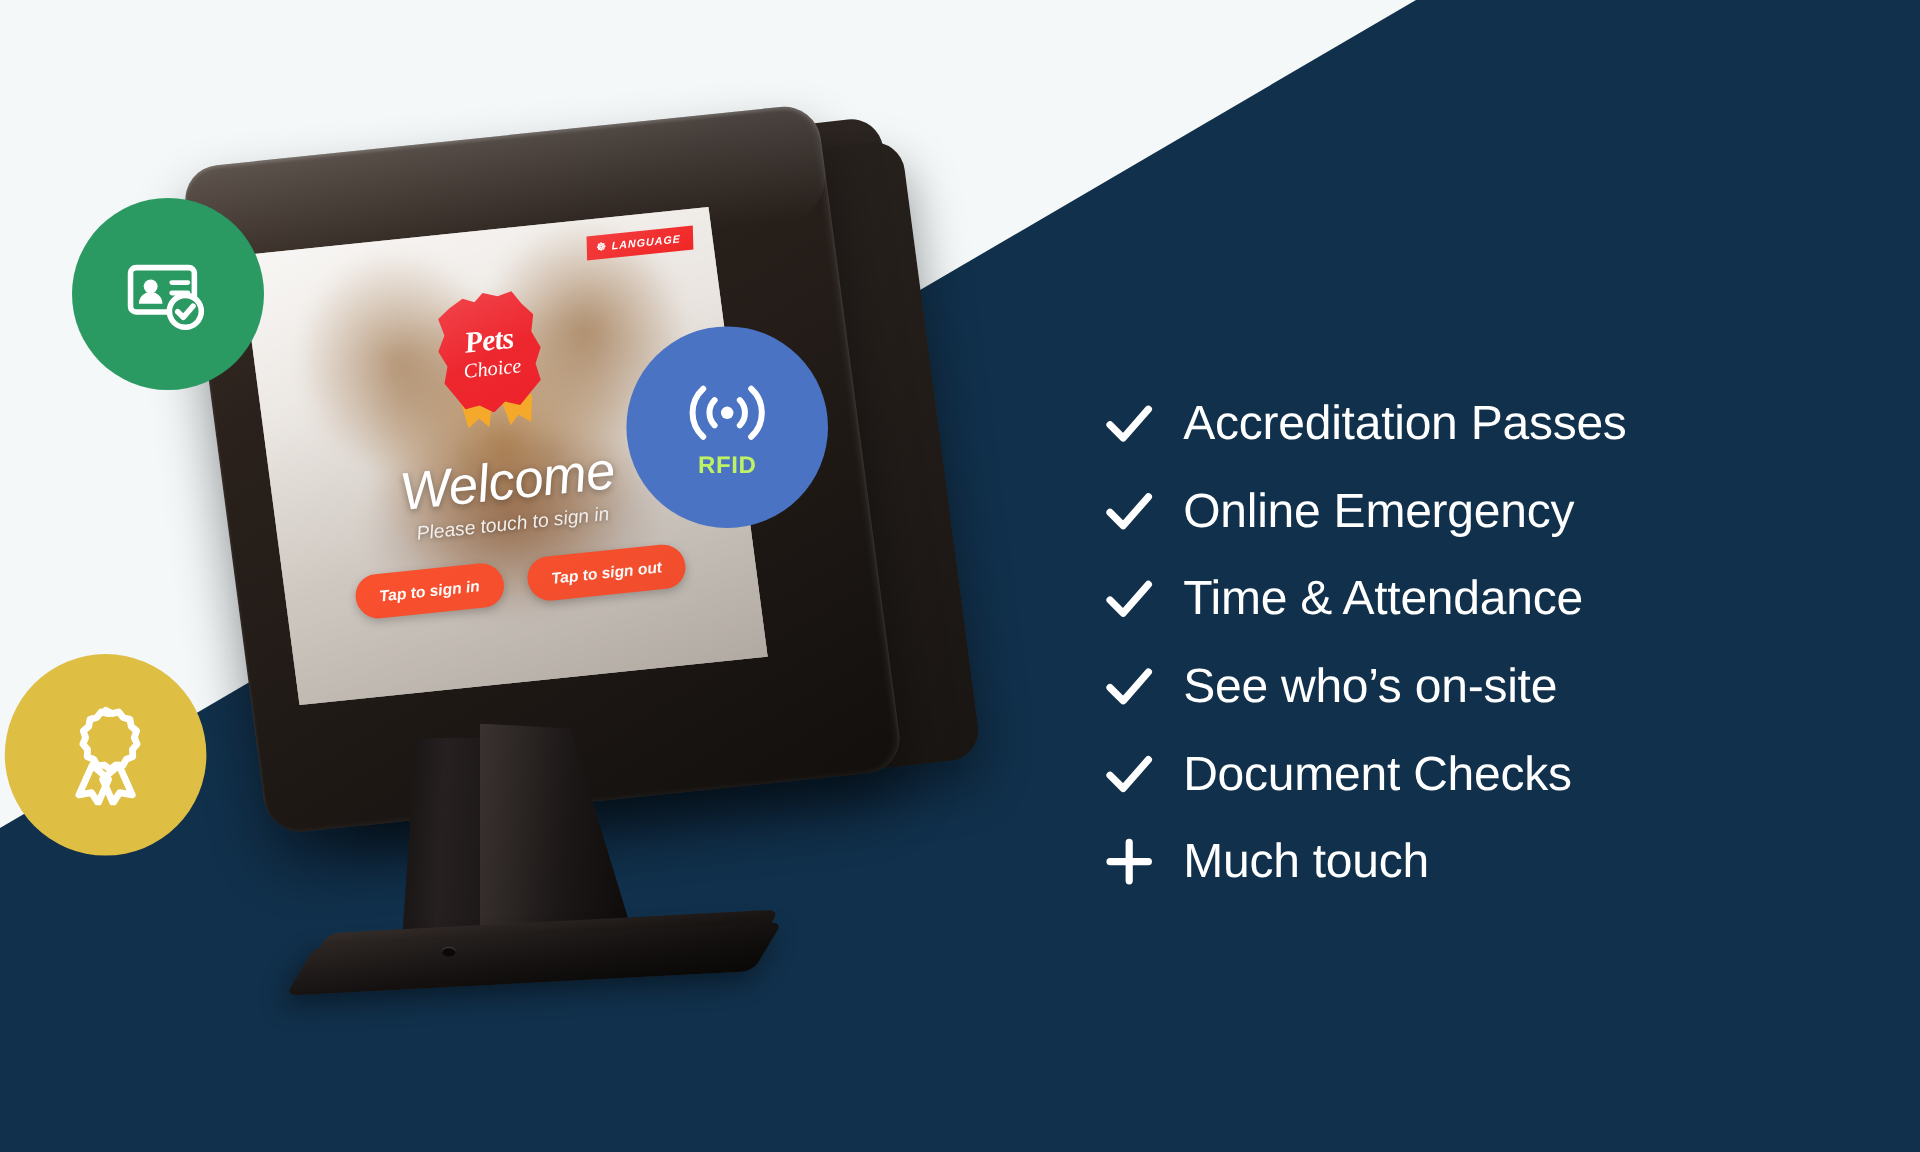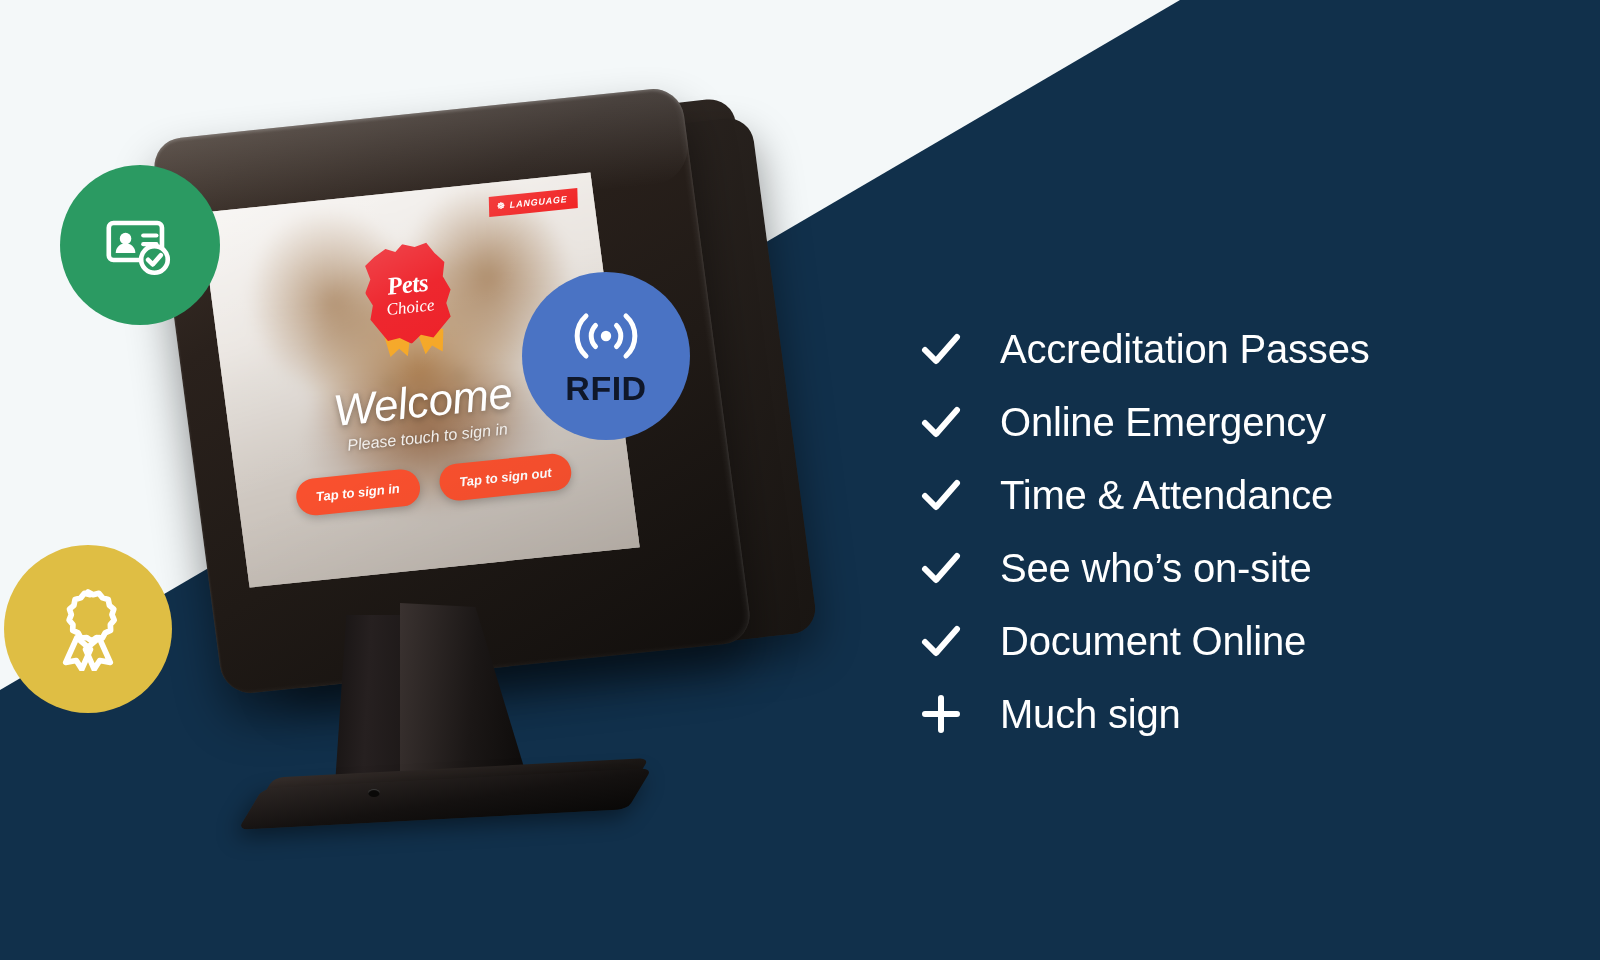--- a/index.html
+++ b/index.html
@@ -321,40 +321,40 @@
     border-radius: 50%;
     display: flex;
     flex-direction: column;
     align-items: center;
     justify-content: center;
   }
   .badge-id   { left: 60px;  top: 165px; width: 160px; height: 160px; background: #2B9A62; }
   .badge-rfid { left: 522px; top: 272px; width: 168px; height: 168px; background: #4A73C4; }
   .badge-award{ left: 4px;   top: 545px; width: 168px; height: 168px; background: #DFBE44; }
   .badge-rfid .rfid-label {
-    color: #0f172a;
-    font-size: 34px;
+    color: #bef264;
+    font-size: 20px;
     font-weight: bold;
     letter-spacing: 0.5px;
     margin-top: 2px;
   }
 
   
   .features {
     position: absolute;
     left: 918px;
     top: 322px;
     display: flex;
     flex-direction: column;
     gap: 19px;
   }
   .feature {
     display: flex;
-    align-items: center;
-    gap: 36px;
+    align-items: flex-end;
+    gap: 22px;
     height: 54px;
   }
   .feature .mark {
     width: 46px;
     height: 46px;
     flex: 0 0 46px;
     display: flex;
     align-items: center;
     justify-content: center;
   }
@@ -492,28 +492,28 @@
       </span>
       <span class="label">See who’s on-site</span>
     </div>
 
     <div class="feature">
       <span class="mark">
         <svg width="44" height="44" viewBox="0 0 44 44">
             <path d="M6 23l11 11L38 10" fill="none" stroke="#fff" stroke-width="6" stroke-linecap="round" stroke-linejoin="round"></path>
           </svg>
       </span>
-      <span class="label">Document Online</span>
+      <span class="label">Document Checks</span>
     </div>
 
 
     <div class="feature">
       <span class="mark">
         <svg width="44" height="44" viewBox="0 0 44 44">
           <path d="M22 6v32M6 22h32" fill="none" stroke="#fff" stroke-width="6" stroke-linecap="round"></path>
         </svg>
       </span>
-      <span class="label">Much sign</span>
+      <span class="label">Much touch</span>
     </div>
 
   </div>
 
 </div>
 
 </body></html>

